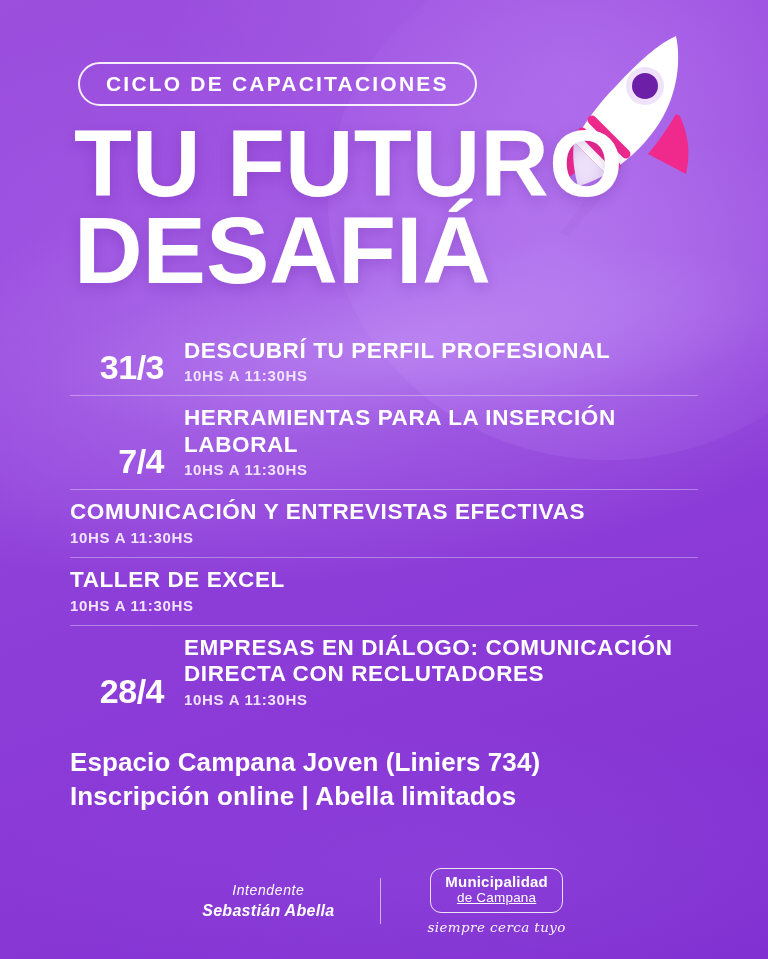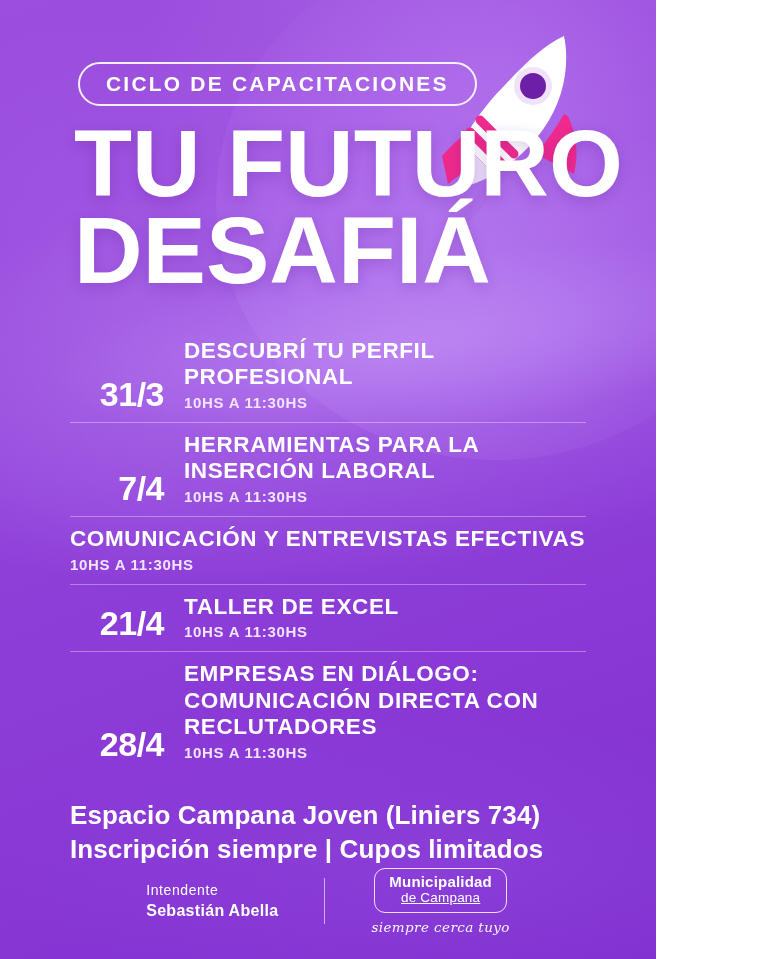--- a/index.html
+++ b/index.html
@@ -8,21 +8,21 @@
   }
   body {
     width: 768px;
     height: 959px;
     font-family: "Liberation Sans", sans-serif;
     overflow: hidden;
   }
 
   #poster {
     position: relative;
-    width: 656px;
+    width: 768px;
     height: 959px;
     background:
       radial-gradient(ellipse 90% 60% at 75% 8%, rgba(180,120,240,0.55) 0%, rgba(180,120,240,0) 60%),
       radial-gradient(ellipse 70% 45% at 20% 30%, rgba(170,110,235,0.40) 0%, rgba(170,110,235,0) 65%),
       linear-gradient(160deg, #9b4fdc 0%, #9a49dd 22%, #8e3fd8 48%, #8a39d6 70%, #7f2fd0 100%);
     overflow: hidden;
   }
 
   
   .swoosh {
@@ -173,22 +173,24 @@
     position: absolute;
     left: 0;
     right: 0;
     bottom: 24px;
     display: flex;
     align-items: center;
     justify-content: center;
     gap: 0px;
   }
   .mayor {
+    text-align: center;
     padding-right: 46px;
     color: #ffffff;
+    font-style: italic;
   }
   .mayor .role {
     font-size: 14px;
     letter-spacing: 0.6px;
     line-height: 1.3;
   }
   .mayor .name {
     font-size: 16px;
     font-weight: bold;
     letter-spacing: 0.3px;
@@ -291,40 +293,39 @@
     </div>
 
     <div class="row">
       <div class="info">
         <div class="course">COMUNICACIÓN Y ENTREVISTAS EFECTIVAS</div>
         <div class="time">10HS A 11:30HS</div>
       </div>
     </div>
 
     <div class="row">
-      <div class="date">21/4</div>
       <div class="info">
         <div class="course">TALLER DE EXCEL</div>
         <div class="time">10HS A 11:30HS</div>
       </div>
     </div>
 
     <div class="row">
       <div class="date">28/4</div>
       <div class="info">
         <div class="course">EMPRESAS EN DIÁLOGO: COMUNICACIÓN DIRECTA CON RECLUTADORES</div>
         <div class="time">10HS A 11:30HS</div>
       </div>
     </div>
 
   </div>
 
   <div class="venue">
     <div>Espacio Campana Joven (Liniers 734)</div>
-    <div>Inscripción siempre | Cupos limitados</div>
+    <div>Inscripción online | Abella limitados</div>
   </div>
 
   <div class="footer">
     <div class="mayor">
       <div class="role">Intendente</div>
       <div class="name">Sebastián Abella</div>
     </div>
     <div class="divider"></div>
     <div class="muni">
       <div class="muni-badge">

